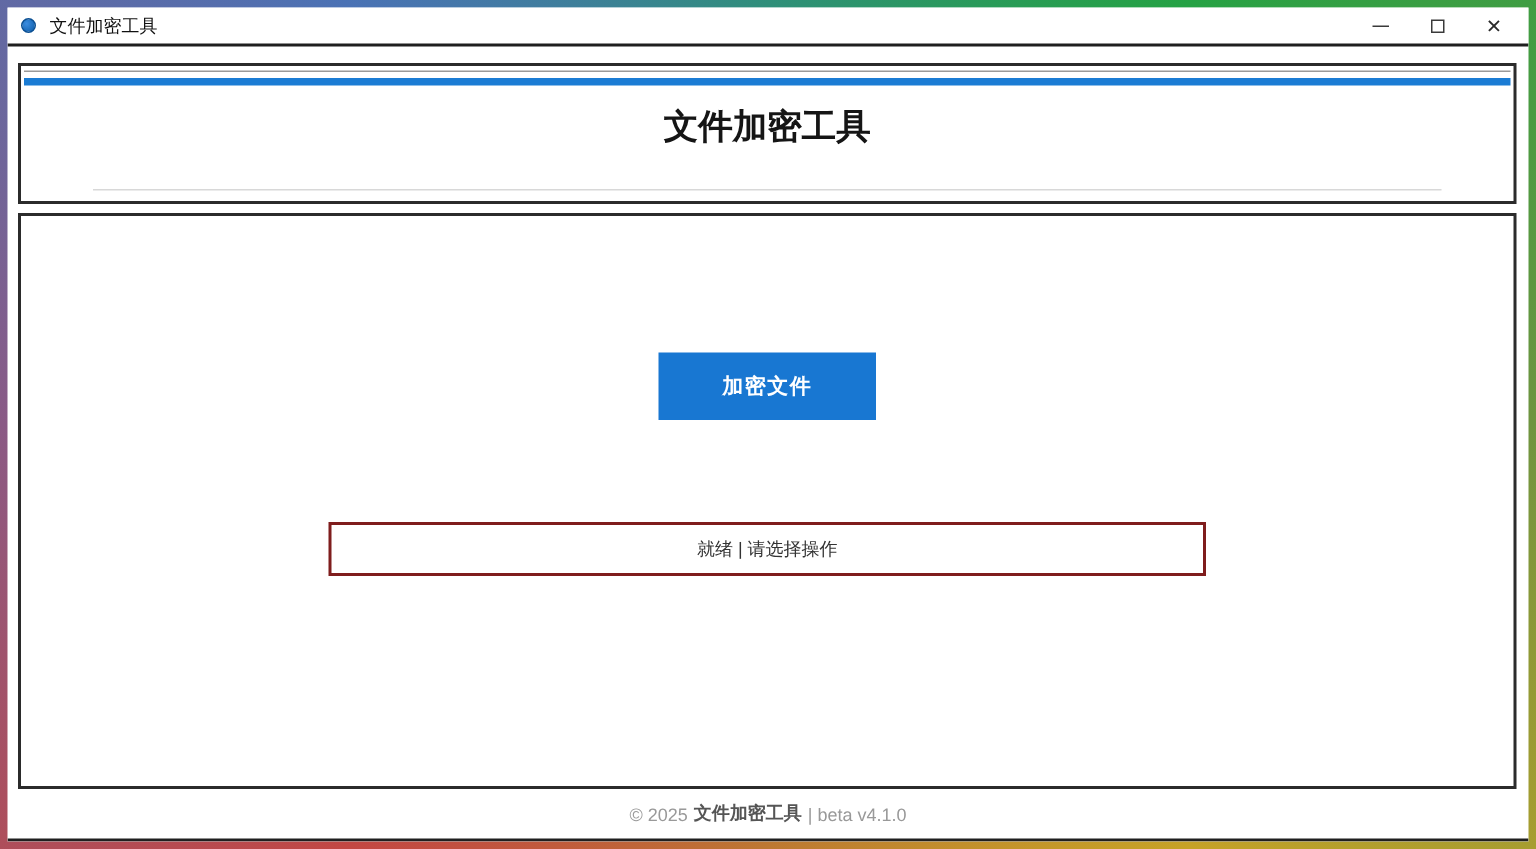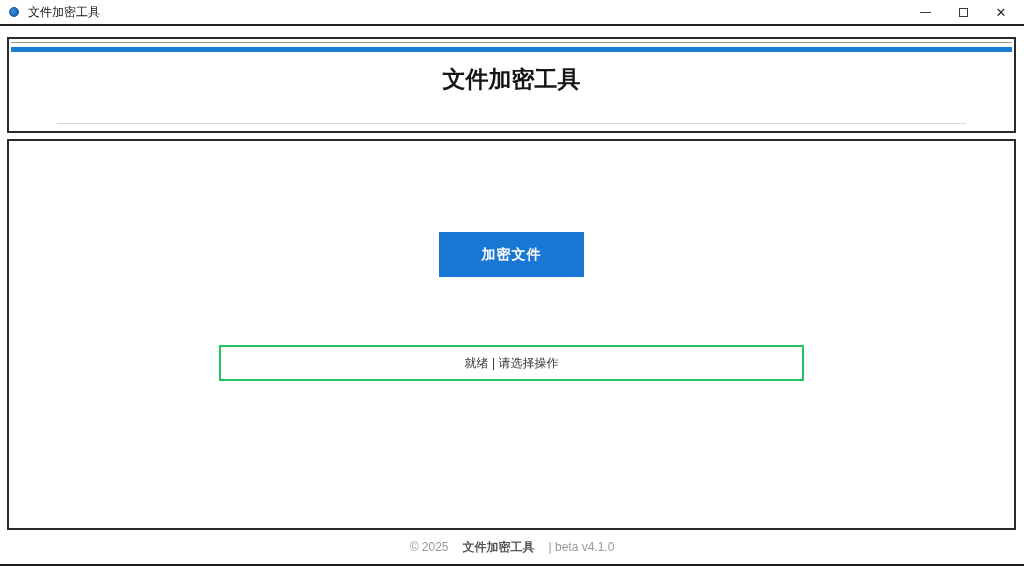--- a/index.html
+++ b/index.html
@@ -2,20 +2,21 @@
 <html><head>
 <meta charset="utf-8">
 <style>
   * { margin: 0; padding: 0; box-sizing: border-box; }
   html, body { width: 1024px; height: 566px; }
   body { font-family: "Liberation Sans", "DejaVu Sans", sans-serif; background: #fff; }
 
   
   .frame {
     width: 1024px; height: 566px;
+    padding: 5px;
     background: conic-gradient(from 0deg,
       #2f8f7a 0deg,
       #25a244 45deg,
       #6f9440 90deg,
       #c6a227 135deg,
       #bd7832 180deg,
       #c24743 225deg,
       #8a5a85 270deg,
       #4a72b5 315deg,
       #2f8f7a 360deg);
@@ -58,27 +59,27 @@
   .btn {
     width: 145px; height: 45px; border: none; cursor: pointer;
     color: #fff; font-size: 14px; font-weight: bold; letter-spacing: 1px;
     font-family: "Liberation Sans", "DejaVu Sans", sans-serif;
     display: flex; align-items: center; justify-content: center;
   }
   .btn-encrypt { margin-top: 91px; background: #1877d2; }
   .btn-decrypt { margin-top: 20px; background: #1e7d22; }
   .status-box {
     margin-top: 68px; width: 585px; height: 36px;
-    border: 2px solid #22c55e; background: #fff;
+    border: 2px solid #7f1d1d; background: #fff;
     display: flex; align-items: center; justify-content: center;
     font-size: 12px; color: #333;
   }
 
   
-  .footer { height: 40px; display: flex; align-items: center; justify-content: center; gap: 14px; font-size: 12px; color: #999; }
+  .footer { height: 40px; display: flex; align-items: center; justify-content: center; gap: 4px; font-size: 12px; color: #999; }
   .footer .app-name { color: #555; font-weight: bold; }
   .bottom-edge { height: 2px; background: #1f1f1f; }
 </style>
 </head>
 <body>
 
 <div class="frame">
   <div class="window">
 
     <div class="titlebar">

